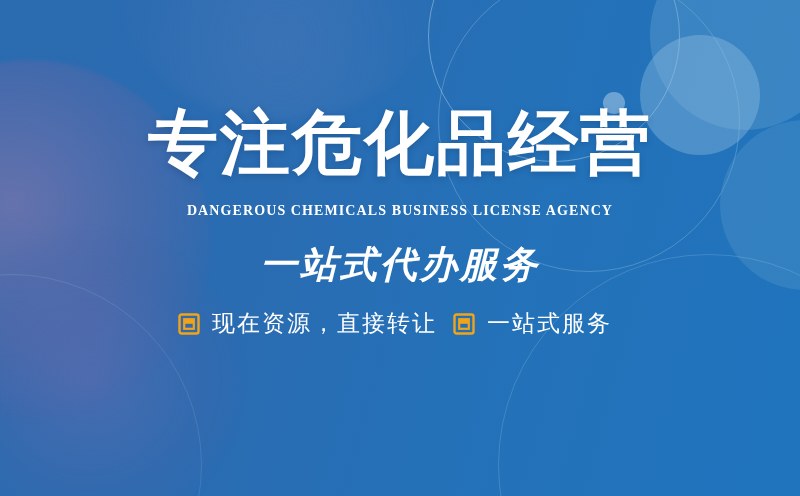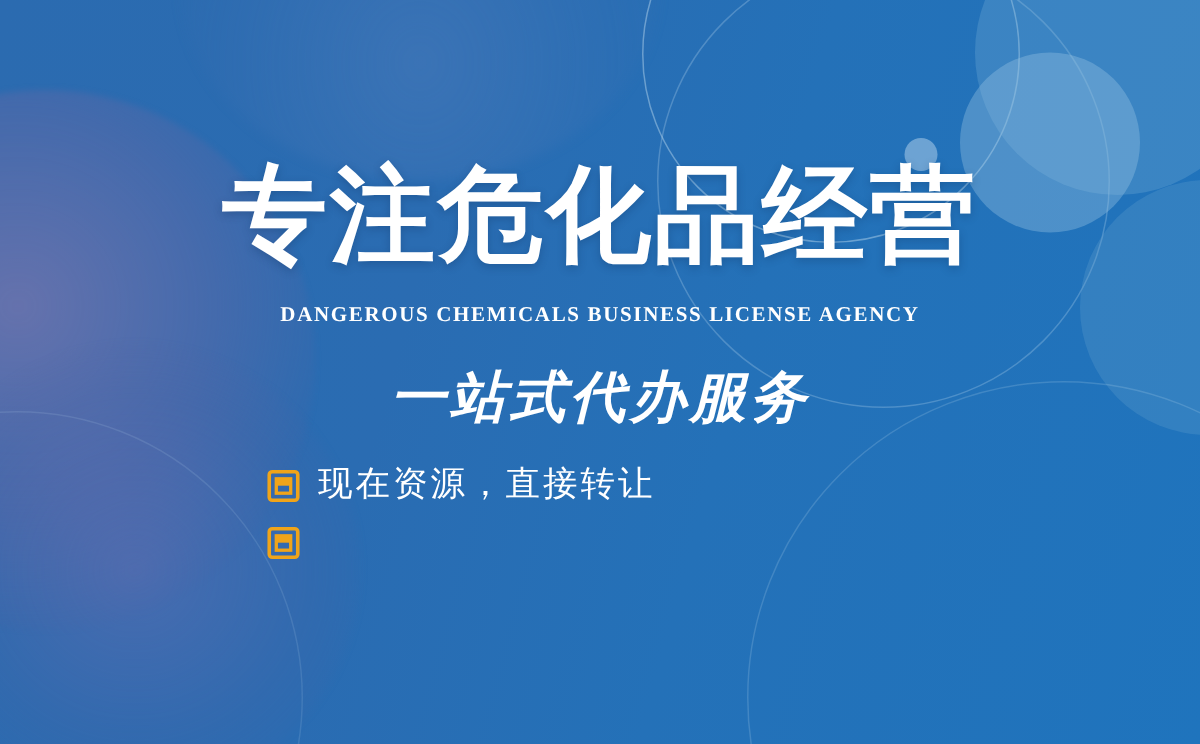--- a/index.html
+++ b/index.html
@@ -165,21 +165,21 @@
     line-height: 1.1;
     white-space: nowrap;
     font-style: italic;
   }
 
   .bullets {
     position: absolute;
     left: 178px;
     top: 312px;
     display: flex;
-    flex-direction: column;
+    flex-direction: row;
     gap: 16px;
   }
 
   .bullet {
     display: flex;
     align-items: center;
     gap: 12px;
   }
 
   .bullet-icon {
@@ -239,17 +239,18 @@
 
 
       <div class="bullet">
         <span class="bullet-icon">
           <svg viewBox="0 0 22 22" width="22" height="22" xmlns="http://www.w3.org/2000/svg">
             <rect x="1.5" y="1.5" width="19" height="19" rx="2" ry="2" fill="none" stroke="#f0a419" stroke-width="2.4"></rect>
             <rect x="6.2" y="6.2" width="9.6" height="9.6" fill="none" stroke="#f0a419" stroke-width="2.2"></rect>
             <rect x="6.2" y="6.2" width="9.6" height="4.6" fill="#f0a419"></rect>
           </svg>
         </span>
+        <span class="bullet-text">一站式服务</span>
       </div>
 
     </div>
   </div>
 </div>
 
 </body></html>

